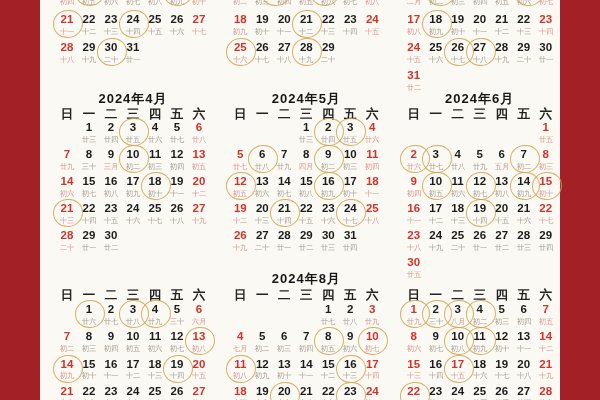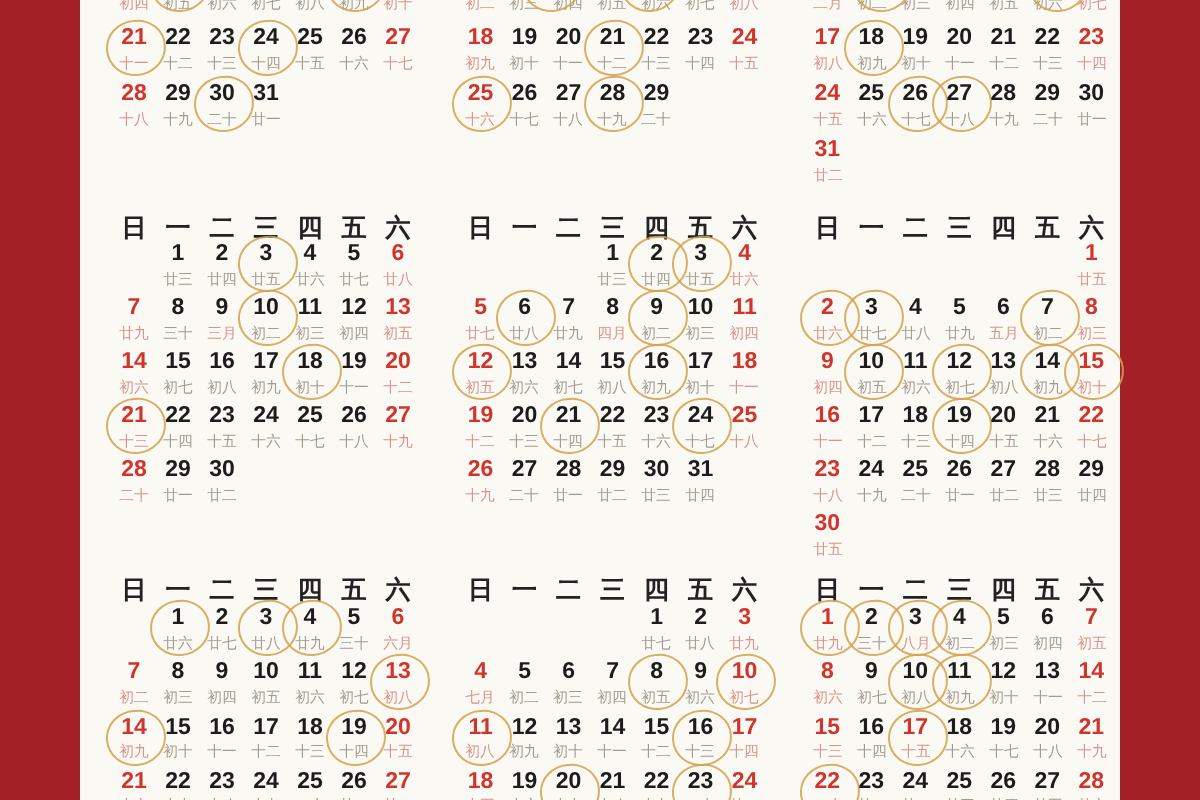--- a/index.html
+++ b/index.html
@@ -225,20 +225,21 @@
       <div class="day-cell" style="left: 148px; top: 48px;">
         <div class="date-number">30</div>
         <div class="lunar-label">廿一</div>
       </div>
       <div class="day-cell" style="left: 16px; top: 76px;">
         <div class="date-number red">31</div>
         <div class="lunar-label lred">廿二</div>
       </div>
     </div>
     <div class="month-block" style="left: 40px; top: 88px; height: 190px;">
+      <div class="month-title" style="top: 2px;">2024年4月</div>
       <div class="weekday-cell" style="left: 16px; top: 18px;">日</div>
       <div class="weekday-cell" style="left: 38px; top: 18px;">一</div>
       <div class="weekday-cell" style="left: 60px; top: 18px;">二</div>
       <div class="weekday-cell" style="left: 82px; top: 18px;">三</div>
       <div class="weekday-cell" style="left: 104px; top: 18px;">四</div>
       <div class="weekday-cell" style="left: 126px; top: 18px;">五</div>
       <div class="weekday-cell" style="left: 148px; top: 18px;">六</div>
       <div class="day-cell" style="left: 38px; top: 32px;">
         <div class="date-number">1</div>
         <div class="lunar-label">廿三</div>
@@ -358,20 +359,21 @@
       <div class="day-cell" style="left: 38px; top: 140px;">
         <div class="date-number">29</div>
         <div class="lunar-label">廿一</div>
       </div>
       <div class="day-cell" style="left: 60px; top: 140px;">
         <div class="date-number">30</div>
         <div class="lunar-label">廿二</div>
       </div>
     </div>
     <div class="month-block" style="left: 213.3px; top: 88px; height: 190px;">
+      <div class="month-title" style="top: 2px;">2024年5月</div>
       <div class="weekday-cell" style="left: 16px; top: 18px;">日</div>
       <div class="weekday-cell" style="left: 38px; top: 18px;">一</div>
       <div class="weekday-cell" style="left: 60px; top: 18px;">二</div>
       <div class="weekday-cell" style="left: 82px; top: 18px;">三</div>
       <div class="weekday-cell" style="left: 104px; top: 18px;">四</div>
       <div class="weekday-cell" style="left: 126px; top: 18px;">五</div>
       <div class="weekday-cell" style="left: 148px; top: 18px;">六</div>
       <div class="day-cell" style="left: 82px; top: 32px;">
         <div class="date-number">1</div>
         <div class="lunar-label">廿三</div>
@@ -499,20 +501,21 @@
       <div class="day-cell" style="left: 104px; top: 140px;">
         <div class="date-number">30</div>
         <div class="lunar-label">廿三</div>
       </div>
       <div class="day-cell" style="left: 126px; top: 140px;">
         <div class="date-number">31</div>
         <div class="lunar-label">廿四</div>
       </div>
     </div>
     <div class="month-block" style="left: 386.7px; top: 88px; height: 190px;">
+      <div class="month-title" style="top: 2px;">2024年6月</div>
       <div class="weekday-cell" style="left: 16px; top: 18px;">日</div>
       <div class="weekday-cell" style="left: 38px; top: 18px;">一</div>
       <div class="weekday-cell" style="left: 60px; top: 18px;">二</div>
       <div class="weekday-cell" style="left: 82px; top: 18px;">三</div>
       <div class="weekday-cell" style="left: 104px; top: 18px;">四</div>
       <div class="weekday-cell" style="left: 126px; top: 18px;">五</div>
       <div class="weekday-cell" style="left: 148px; top: 18px;">六</div>
       <div class="day-cell" style="left: 148px; top: 32px;">
         <div class="date-number red">1</div>
         <div class="lunar-label lred">廿五</div>
@@ -759,20 +762,21 @@
       <div class="day-cell" style="left: 126px; top: 115.9px;">
         <div class="date-number">26</div>
         <div class="lunar-label">廿一</div>
       </div>
       <div class="day-cell" style="left: 148px; top: 115.9px;">
         <div class="date-number red">27</div>
         <div class="lunar-label lred">廿二</div>
       </div>
     </div>
     <div class="month-block" style="left: 213.3px; top: 268px; height: 190px;">
+      <div class="month-title" style="top: 2px;">2024年8月</div>
       <div class="weekday-cell" style="left: 16px; top: 19px;">日</div>
       <div class="weekday-cell" style="left: 38px; top: 19px;">一</div>
       <div class="weekday-cell" style="left: 60px; top: 19px;">二</div>
       <div class="weekday-cell" style="left: 82px; top: 19px;">三</div>
       <div class="weekday-cell" style="left: 104px; top: 19px;">四</div>
       <div class="weekday-cell" style="left: 126px; top: 19px;">五</div>
       <div class="weekday-cell" style="left: 148px; top: 19px;">六</div>
       <div class="day-cell" style="left: 104px; top: 34px;">
         <div class="date-number">1</div>
         <div class="lunar-label">廿七</div>

